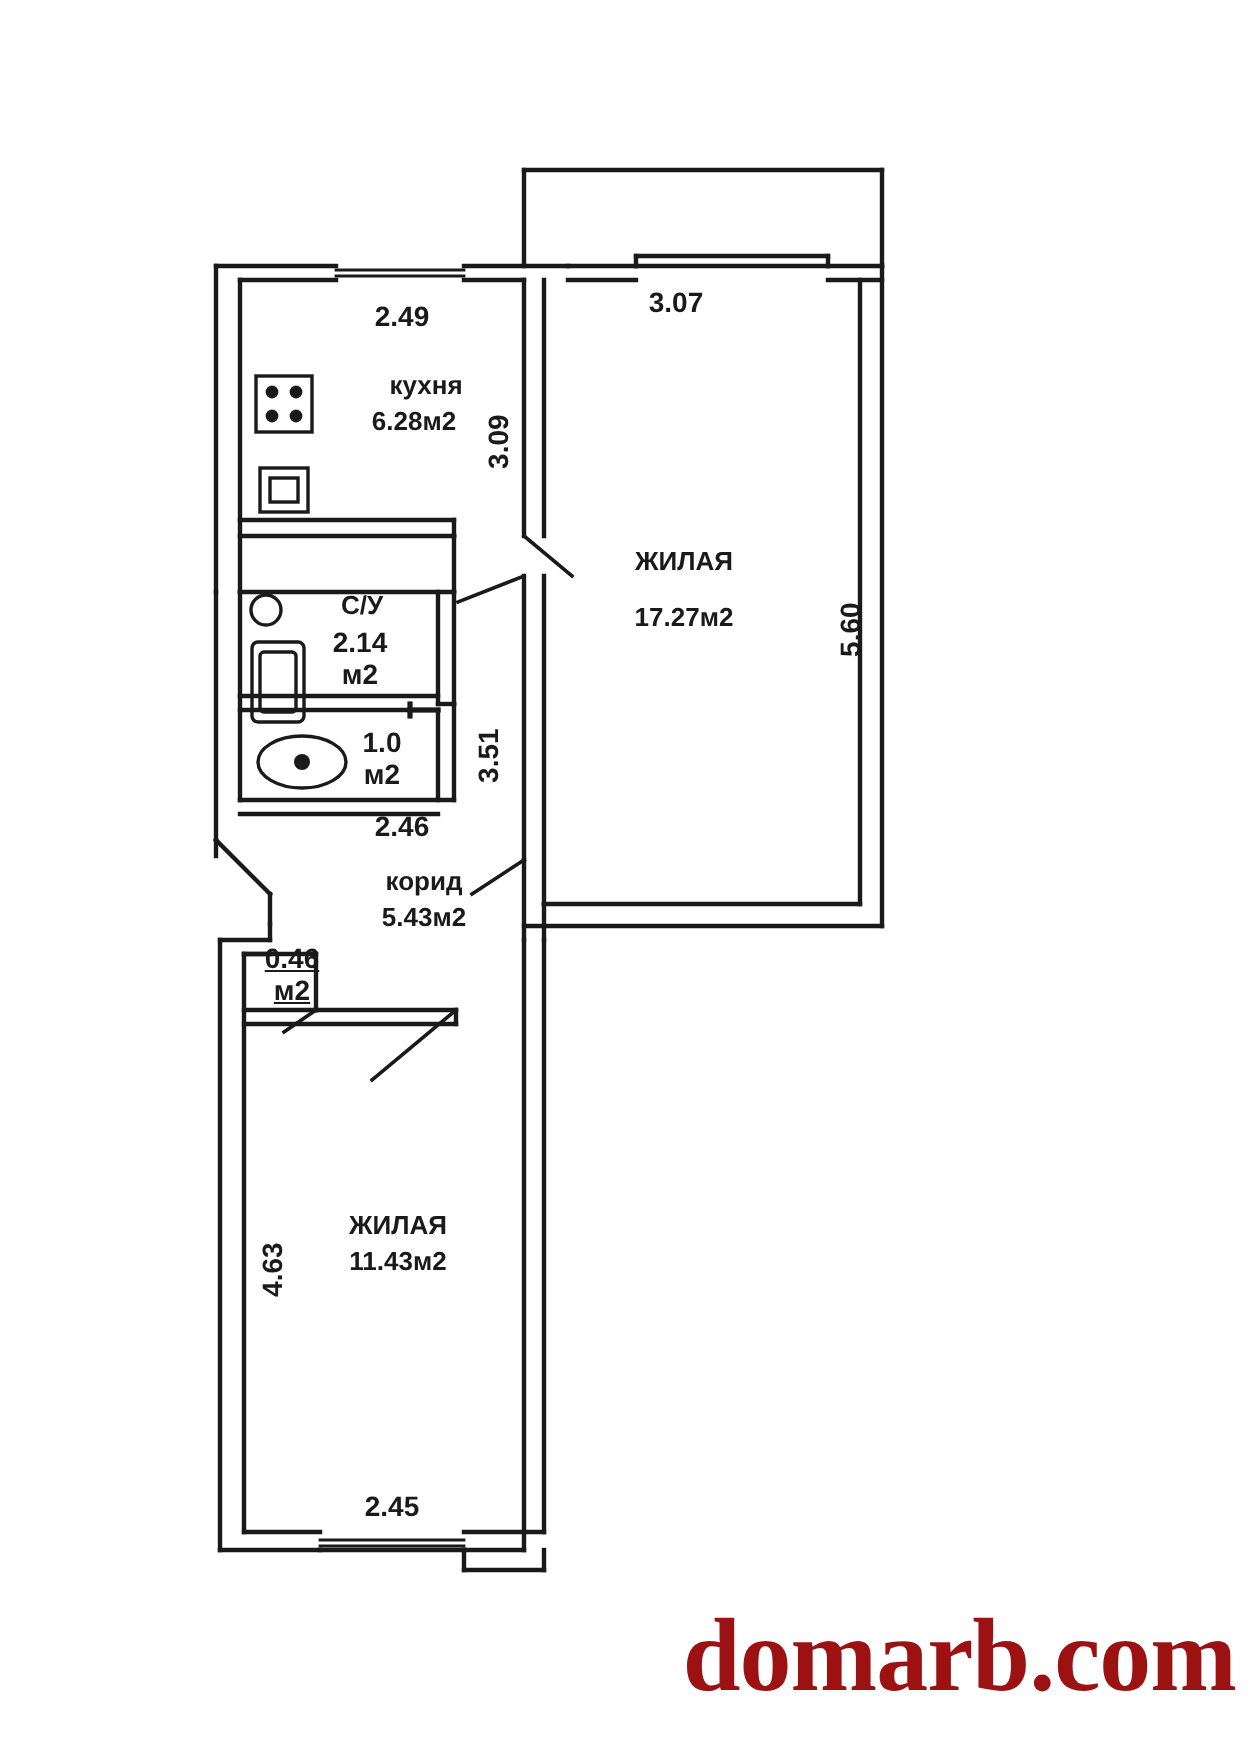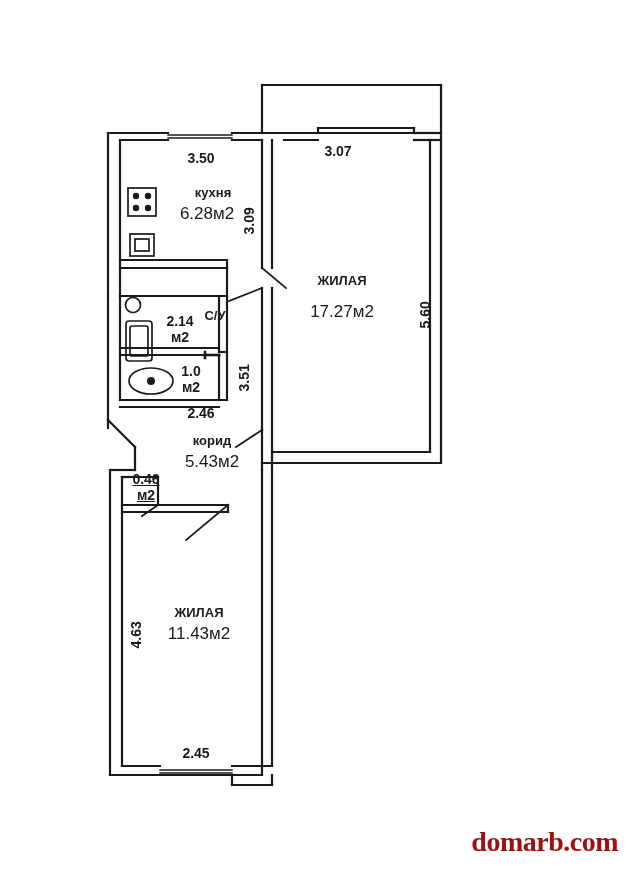--- a/index.html
+++ b/index.html
@@ -38,39 +38,39 @@
     transform: translateX(-50%);
   }
   .lbl.rot {
     transform-origin: 50% 50%;
   }
   .room-name {
     font-size: 13px;
     font-weight: bold;
   }
   .room-area {
-    font-size: 17px;
-    font-weight: normal;
+    font-size: 13px;
+    font-weight: bold;
   }
   .dim {
     font-size: 14px;
     font-weight: bold;
   }
   .small-area {
     font-size: 14px;
     font-weight: bold;
     text-align: center;
   }
   .watermark {
     position: absolute;
     right: 12px;
     bottom: 22px;
     font-family: "Liberation Serif", serif;
     font-weight: bold;
-    font-size: 28px;
+    font-size: 52px;
     color: #9c1111;
     letter-spacing: -0.5px;
   }
 </style>
 </head>
 <body>
 
 <div id="plan-root">
 
   <svg class="floorplan" width="630" height="880" viewBox="0 0 630 880">
@@ -203,37 +203,37 @@
       </g>
     </g>
   </svg>
 
   <div class="lbl center room-name" style="left:207px; top:186px;padding-left:12px;">кухня</div>
   <div class="lbl center room-area" style="left:207px; top:204px;">6.28м2</div>
 
   <div class="lbl center room-name" style="left:342px; top:274px;">ЖИЛАЯ</div>
   <div class="lbl center room-area" style="left:342px; top:302px;">17.27м2</div>
 
-  <div class="lbl center room-name" style="left:181px; top:309px;margin-left:34px;">С/У</div>
+  <div class="lbl center room-name" style="left:181px; top:296px;">С/У</div>
   <div class="lbl center small-area" style="left:180px; top:314px;">2.14
 м2</div>
 
   <div class="lbl center small-area" style="left:191px; top:364px;">1.0
 м2</div>
 
   <div class="lbl center room-name" style="left:212px; top:434px;">корид</div>
   <div class="lbl center room-area" style="left:212px; top:452px;">5.43м2</div>
 
   <div class="lbl center small-area" style="left:146px; top:472px;text-decoration:underline;">0.46
 м2</div>
 
   <div class="lbl center room-name" style="left:199px; top:606px;">ЖИЛАЯ</div>
   <div class="lbl center room-area" style="left:199px; top:624px;">11.43м2</div>
 
-  <div class="lbl center dim" style="left:201px; top:151px;">3.50</div>
+  <div class="lbl center dim" style="left:201px; top:151px;">2.49</div>
   <div class="lbl center dim" style="left:338px; top:144px;">3.07</div>
   <div class="lbl dim rot" style="left:236px; top:213px; transform:rotate(-90deg);">3.09</div>
   <div class="lbl dim rot" style="left:412px; top:307px; transform:rotate(-90deg);">5.60</div>
   <div class="lbl dim rot" style="left:231px; top:370px; transform:rotate(-90deg);">3.51</div>
   <div class="lbl center dim" style="left:201px; top:406px;">2.46</div>
   <div class="lbl dim rot" style="left:123px; top:627px; transform:rotate(-90deg);">4.63</div>
   <div class="lbl center dim" style="left:196px; top:746px;">2.45</div>
 
   <div class="watermark">domarb.com</div>
 </div>

